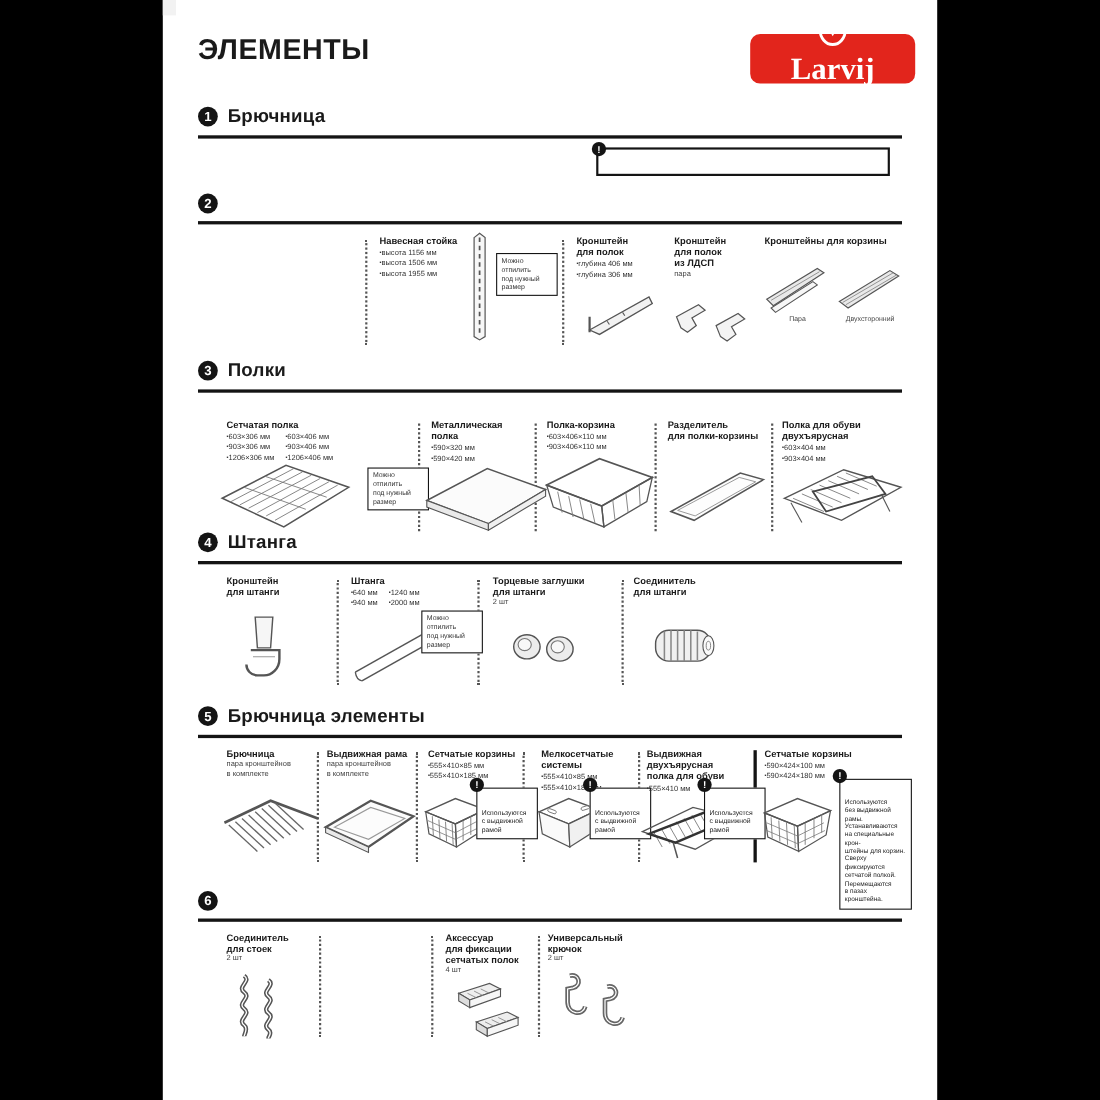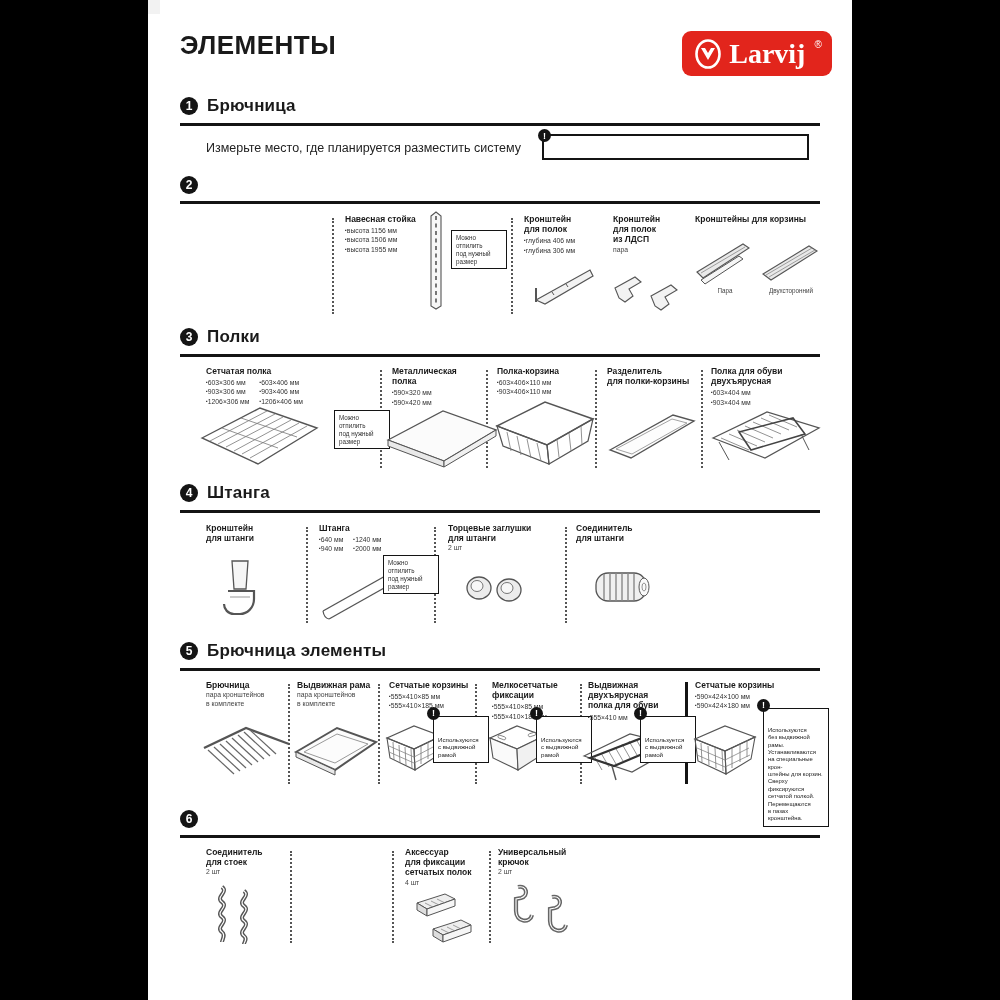--- a/index.html
+++ b/index.html
@@ -4,21 +4,21 @@
 <style>
   html,body{margin:0;padding:0;background:#000;}
   .canvas{position:relative;width:996px;height:1000px;background:#000;overflow:hidden;
           font-family:"Liberation Sans","DejaVu Sans",sans-serif;color:#1a1a1a;}
   .page{position:absolute;left:148px;top:0;width:704px;height:1000px;background:#ffffff;}
   .corner-notch{position:absolute;left:0;top:0;width:12px;height:14px;background:#f2f2f2;}
 
   
   .page-title{position:absolute;left:32px;top:30px;font-size:26px;font-weight:bold;letter-spacing:.5px;}
   .logo{position:absolute;left:534px;top:31px;width:150px;height:45px;background:#e2251c;border-radius:9px;
-        display:flex;align-items:center;justify-content:center;gap:7px;}
+        display:flex;align-items:center;justify-content:center;gap:7px;flex-direction:column;}
   .logo-word{font-family:"Liberation Serif","DejaVu Serif",serif;font-weight:bold;font-size:28px;color:#fff;line-height:1;}
   .logo-reg{color:#fff;font-size:10px;vertical-align:top;position:relative;top:-9px;left:2px;font-family:"Liberation Sans",sans-serif;}
 
   
   .section{position:absolute;left:32px;width:640px;}
   .sec-head{display:flex;align-items:center;gap:9px;border-bottom:3.5px solid #141414;padding-bottom:7px;}
   .badge{width:18px;height:18px;border-radius:50%;background:#141414;color:#fff;font-size:12px;font-weight:bold;
          display:flex;align-items:center;justify-content:center;flex:0 0 18px;}
   .sec-title{font-size:17px;font-weight:bold;letter-spacing:.2px;}
   .sec-body{position:relative;}
@@ -68,21 +68,20 @@
     <span class="logo-word">Larvij</span>
     <span class="logo-reg">®</span>
   </div>
 
   <div class="section" style="top:96px;">
     <div class="sec-head">
       <span class="badge">1</span>
       <span class="sec-title">Брючница</span>
     </div>
     <div class="sec-body" style="height:46px;">
-      <div class="dim-intro">Измерьте место, где планируется разместить систему</div>
       <div class="dim-note">
         <span class="warn-ic">!</span>
       </div>
     </div>
   </div>
 
   <div class="section" style="top:176px;">
     <div class="sec-head">
       <span class="badge">2</span>
     </div>
@@ -162,21 +161,21 @@
         </div>
       </div>
     </div>
   </div>
 
   <div class="section" style="top:327px;">
     <div class="sec-head">
       <span class="badge">3</span>
       <span class="sec-title">Полки</span>
     </div>
-    <div class="sec-body" style="height:108px;margin-top:9px;">
+    <div class="sec-body" style="height:108px;margin-top:24px;">
       <div class="vsep" style="left:200px;top:4px;height:98px;"></div>
       <div class="vsep" style="left:306px;top:4px;height:98px;"></div>
       <div class="vsep" style="left:415px;top:4px;height:98px;"></div>
       <div class="vsep" style="left:521px;top:4px;height:98px;"></div>
 
       <div class="col" style="left:26px;width:172px;">
         <div class="item-name">Сетчатая полка</div>
         <div class="two-col specs">
           <div>
             <span class="spec">603×306 мм</span>
@@ -421,21 +420,21 @@
         </div>
         <div class="warn-note" style="left:44px;top:36px;width:46px;">
           <span class="warn-ic">!</span>
           <span>Используются
 с выдвижной
 рамой</span>
         </div>
       </div>
 
       <div class="col" style="left:312px;width:90px;">
-        <div class="item-name">Мелкосетчатые фиксации</div>
+        <div class="item-name">Мелкосетчатые системы</div>
         <div class="specs">
           <span class="spec">555×410×85 мм</span>
           <span class="spec">555×410×185 мм</span>
         </div>
         <div class="abs" style="left:-4px;top:42px;">
           <svg width="58" height="52" viewBox="0 0 58 52">
             <polygon points="2,16 29,4 56,14 29,27" fill="#fff" stroke="#555" stroke-width="1.3"></polygon>
             <polygon points="2,16 29,27 30,48 5,36" fill="#fafafa" stroke="#555" stroke-width="1.1"></polygon>
             <polygon points="29,27 56,14 52,34 30,48" fill="#f1f1f1" stroke="#555" stroke-width="1.1"></polygon>
             <rect x="10" y="14" width="8" height="3" rx="1.5" transform="rotate(20 14 15)" fill="none" stroke="#777" stroke-width=".8"></rect>

